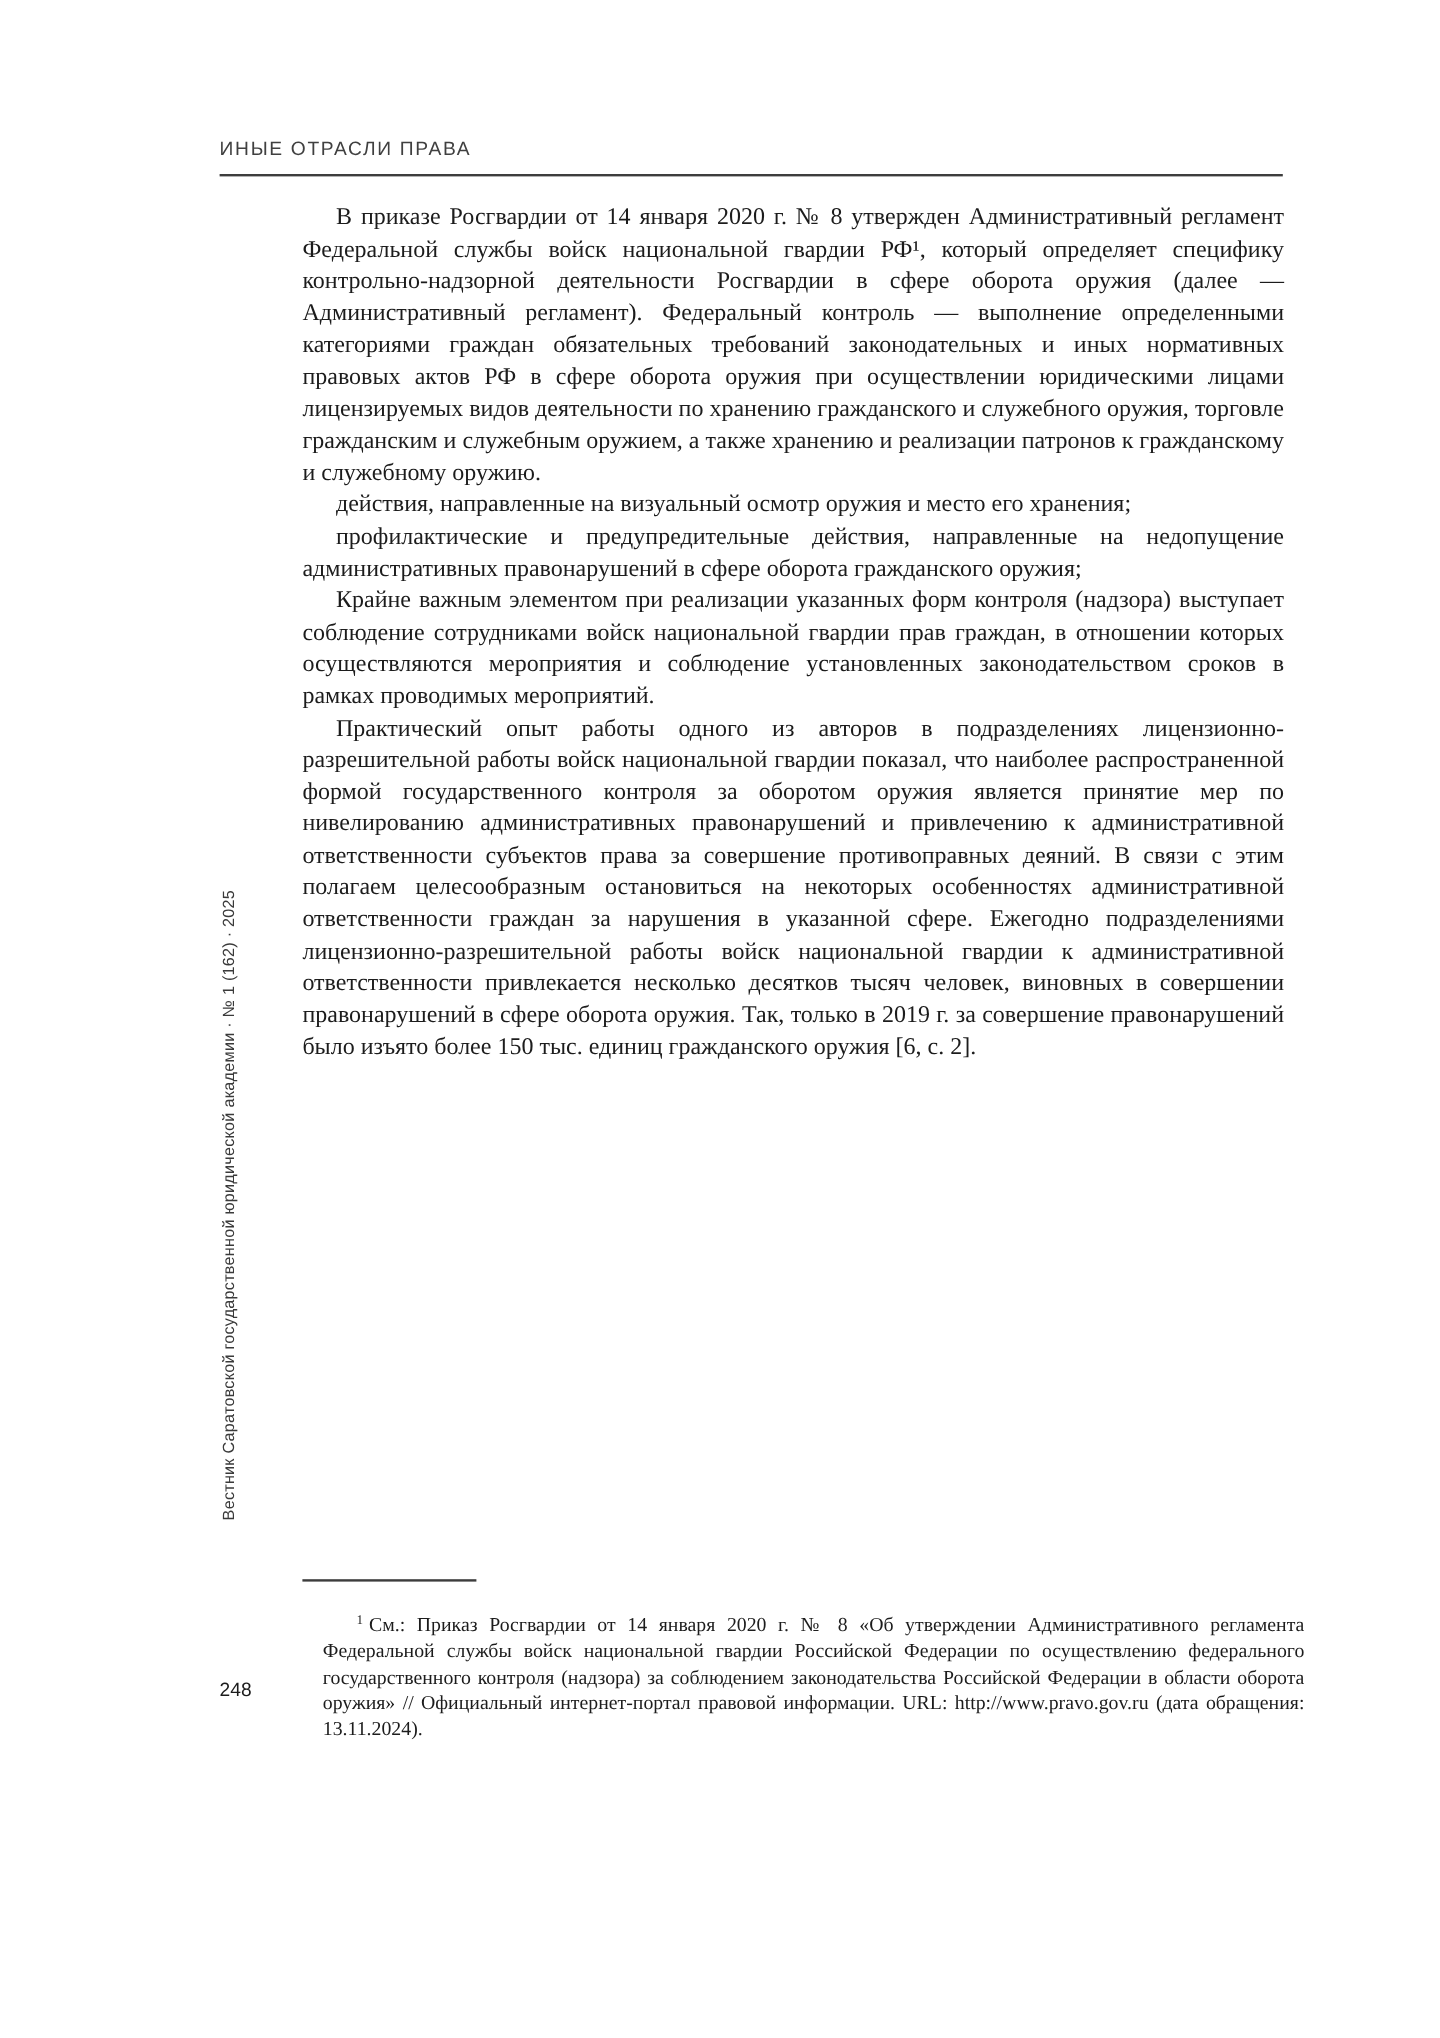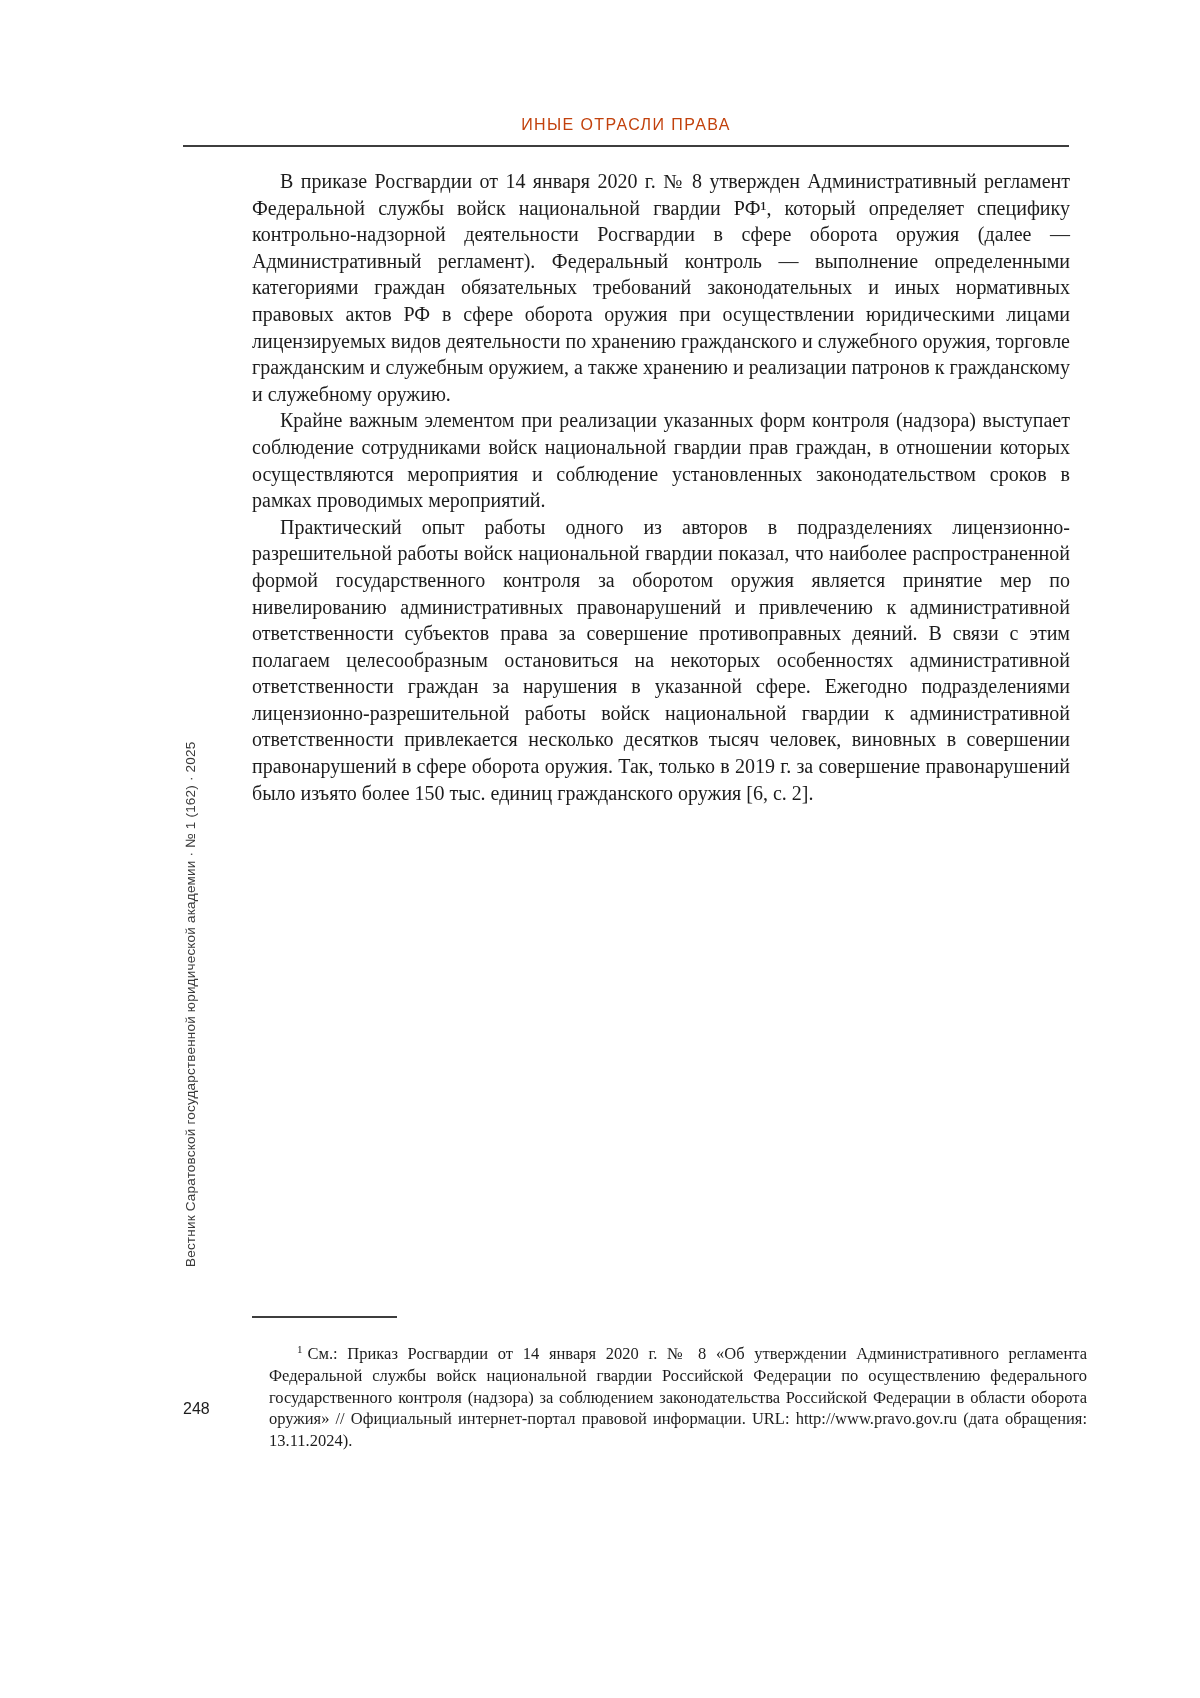--- a/index.html
+++ b/index.html
@@ -13,25 +13,25 @@
     width:1200px;height:1698px;
     background:var(--page-bg);
     position:relative;
     font-family:"Liberation Serif", serif;
     color:var(--text-color);
     overflow:hidden;
   }
   .running-head{
     position:absolute;
     left:183px;top:116px;width:886px;
-    text-align:center;
+    text-align:left;
     font-family:"Liberation Sans", sans-serif;
     font-size:16px;
     letter-spacing:1.4px;
-    color:#c2410c;
+    color:#404040;
   }
   .head-rule{
     position:absolute;
     left:183px;top:145px;width:886px;height:2px;
     background:var(--rule-color);
   }
   .article-body{
     position:absolute;
     left:252px;top:168px;width:818px;
     font-size:20px;
@@ -83,20 +83,22 @@
   }
 </style>
 </head>
 <body>
 
 <div class="running-head">ИНЫЕ ОТРАСЛИ ПРАВА</div>
 <div class="head-rule"></div>
 
 <div class="article-body">
     <p class="indent" lang="ru">В приказе Росгвардии от 14 января 2020 г. № 8 утвержден Административный регламент Федеральной службы войск национальной гвардии РФ¹, который определяет специфику контрольно-надзорной деятельности Росгвардии в сфере оборота оружия (далее — Административный регламент). Федеральный контроль — выполнение определенными категориями граждан обязательных требований законодательных и иных нормативных правовых актов РФ в сфере оборота оружия при осуществлении юридическими лицами лицензируемых видов деятельности по хранению гражданского и служебного оружия, торговле гражданским и служебным оружием, а также хранению и реализации патронов к гражданскому и служебному оружию.</p>
+    <p class="indent" lang="ru">действия, направленные на визуальный осмотр оружия и место его хранения;</p>
+    <p class="indent" lang="ru">профилактические и предупредительные действия, направленные на недопущение административных правонарушений в сфере оборота гражданского оружия;</p>
     <p class="indent" lang="ru">Крайне важным элементом при реализации указанных форм контроля (надзора) выступает соблюдение сотрудниками войск национальной гвардии прав граждан, в отношении которых осуществляются мероприятия и соблюдение установленных законодательством сроков в рамках проводимых мероприятий.</p>
     <p class="indent" lang="ru">Практический опыт работы одного из авторов в подразделениях лицензионно-разрешительной работы войск национальной гвардии показал, что наиболее распространенной формой государственного контроля за оборотом оружия является принятие мер по нивелированию административных правонарушений и привлечению к административной ответственности субъектов права за совершение противоправных деяний. В связи с этим полагаем целесообразным остановиться на некоторых особенностях административной ответственности граждан за нарушения в указанной сфере. Ежегодно подразделениями лицензионно-разрешительной работы войск национальной гвардии к административной ответственности привлекается несколько десятков тысяч человек, виновных в совершении правонарушений в сфере оборота оружия. Так, только в 2019 г. за совершение правонарушений было изъято более 150 тыс. единиц гражданского оружия [6, с. 2].</p>
   </div>
 
 <div class="footnote-rule"></div>
 <p class="footnote"><sup>1</sup><span>См.: Приказ Росгвардии от 14 января 2020 г. № 8 «Об утверждении Административного регламента Федеральной службы войск национальной гвардии Российской Федерации по осуществлению федерального государственного контроля (надзора) за соблюдением законодательства Российской Федерации в области оборота оружия» // Официальный интернет-портал правовой информации. URL: http://www.pravo.gov.ru (дата обращения: 13.11.2024).</span></p>
 
 <div class="sidebar-imprint">Вестник Саратовской государственной юридической академии · № 1 (162) · 2025</div>
 <div class="page-number">248</div>
 

